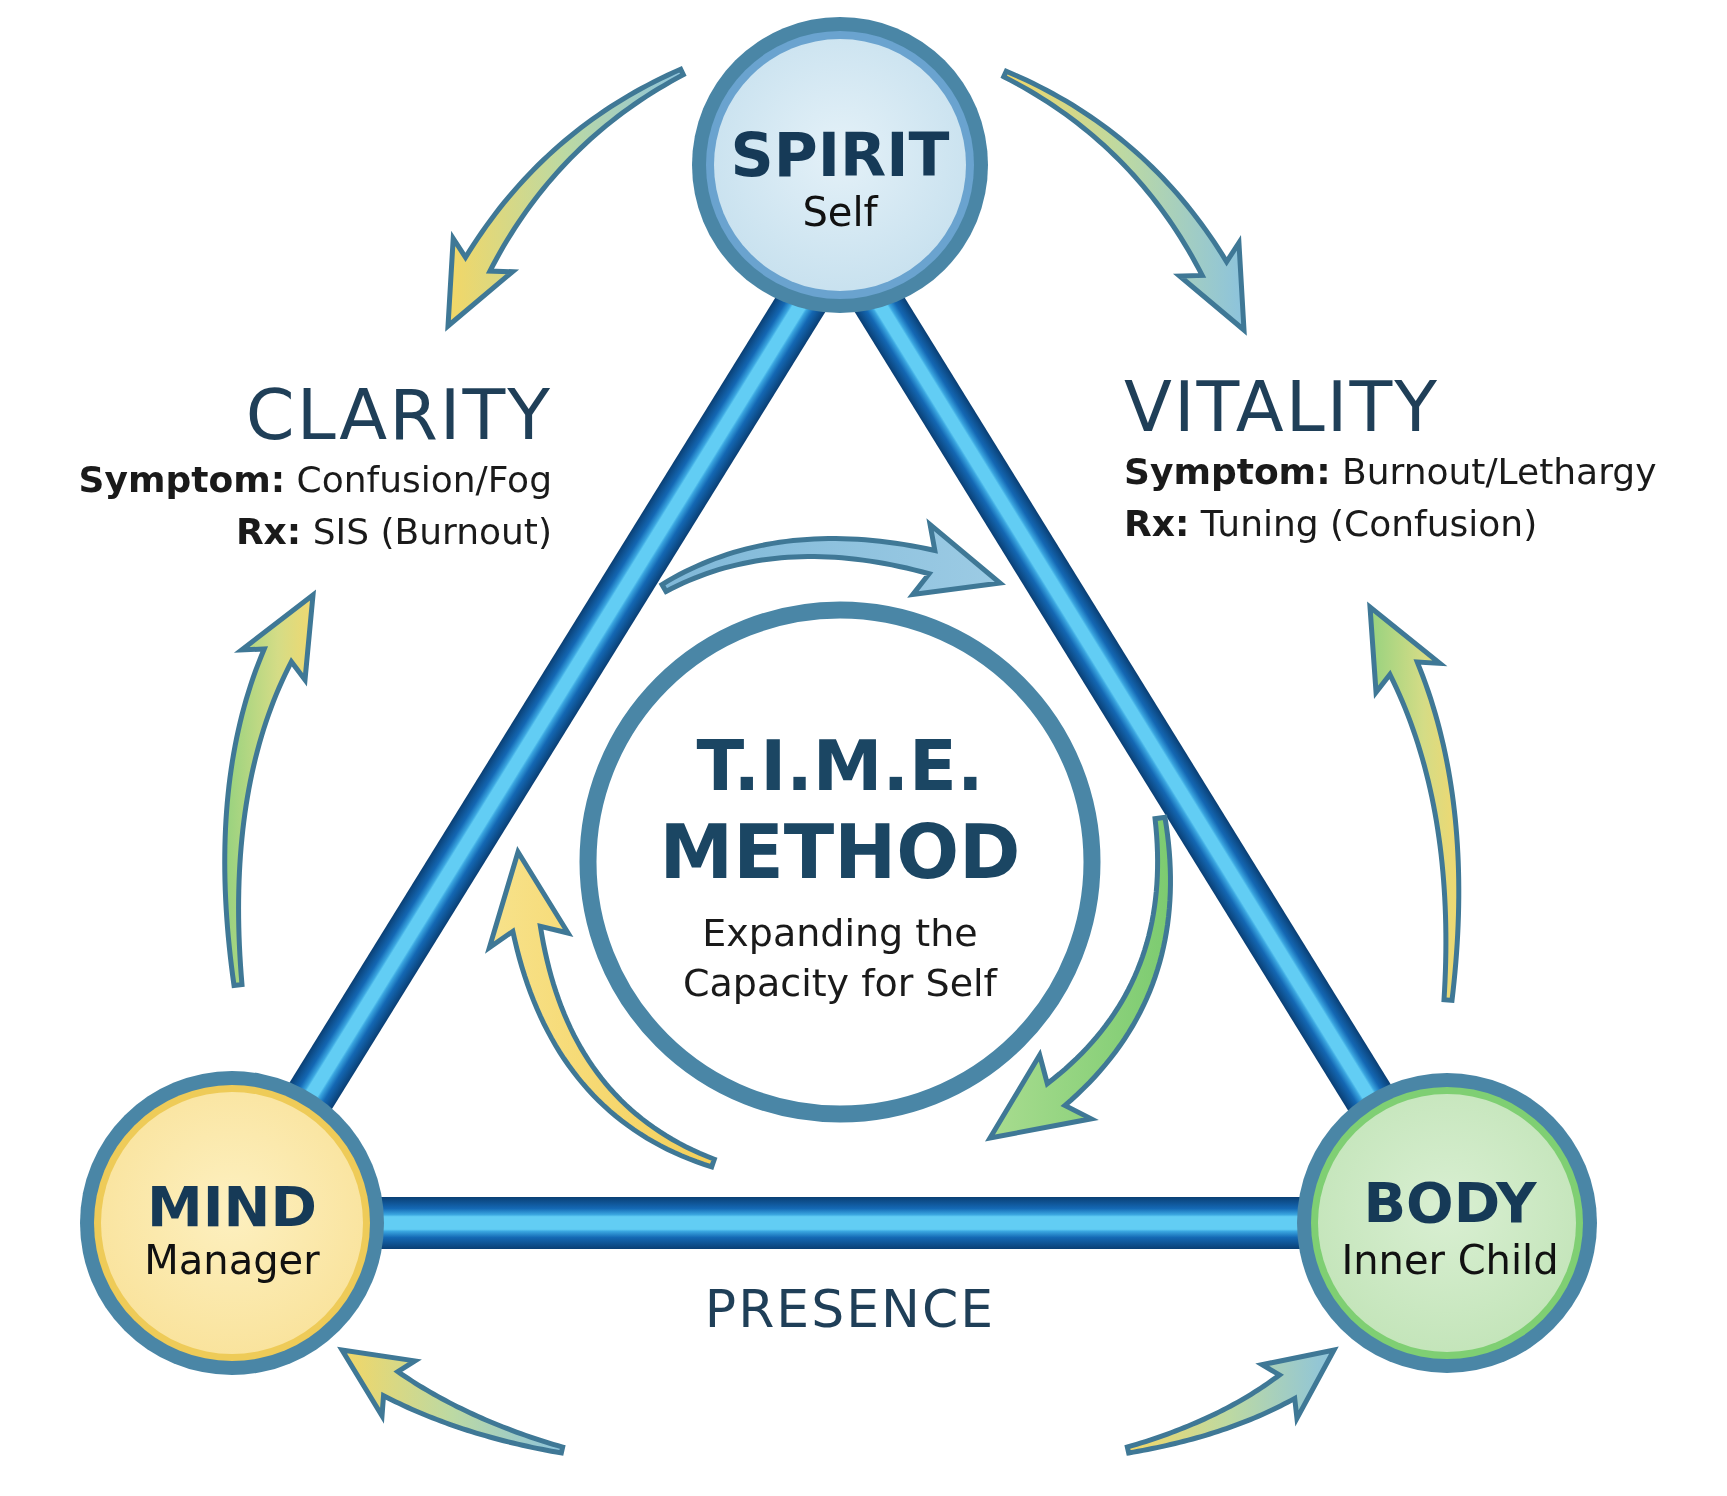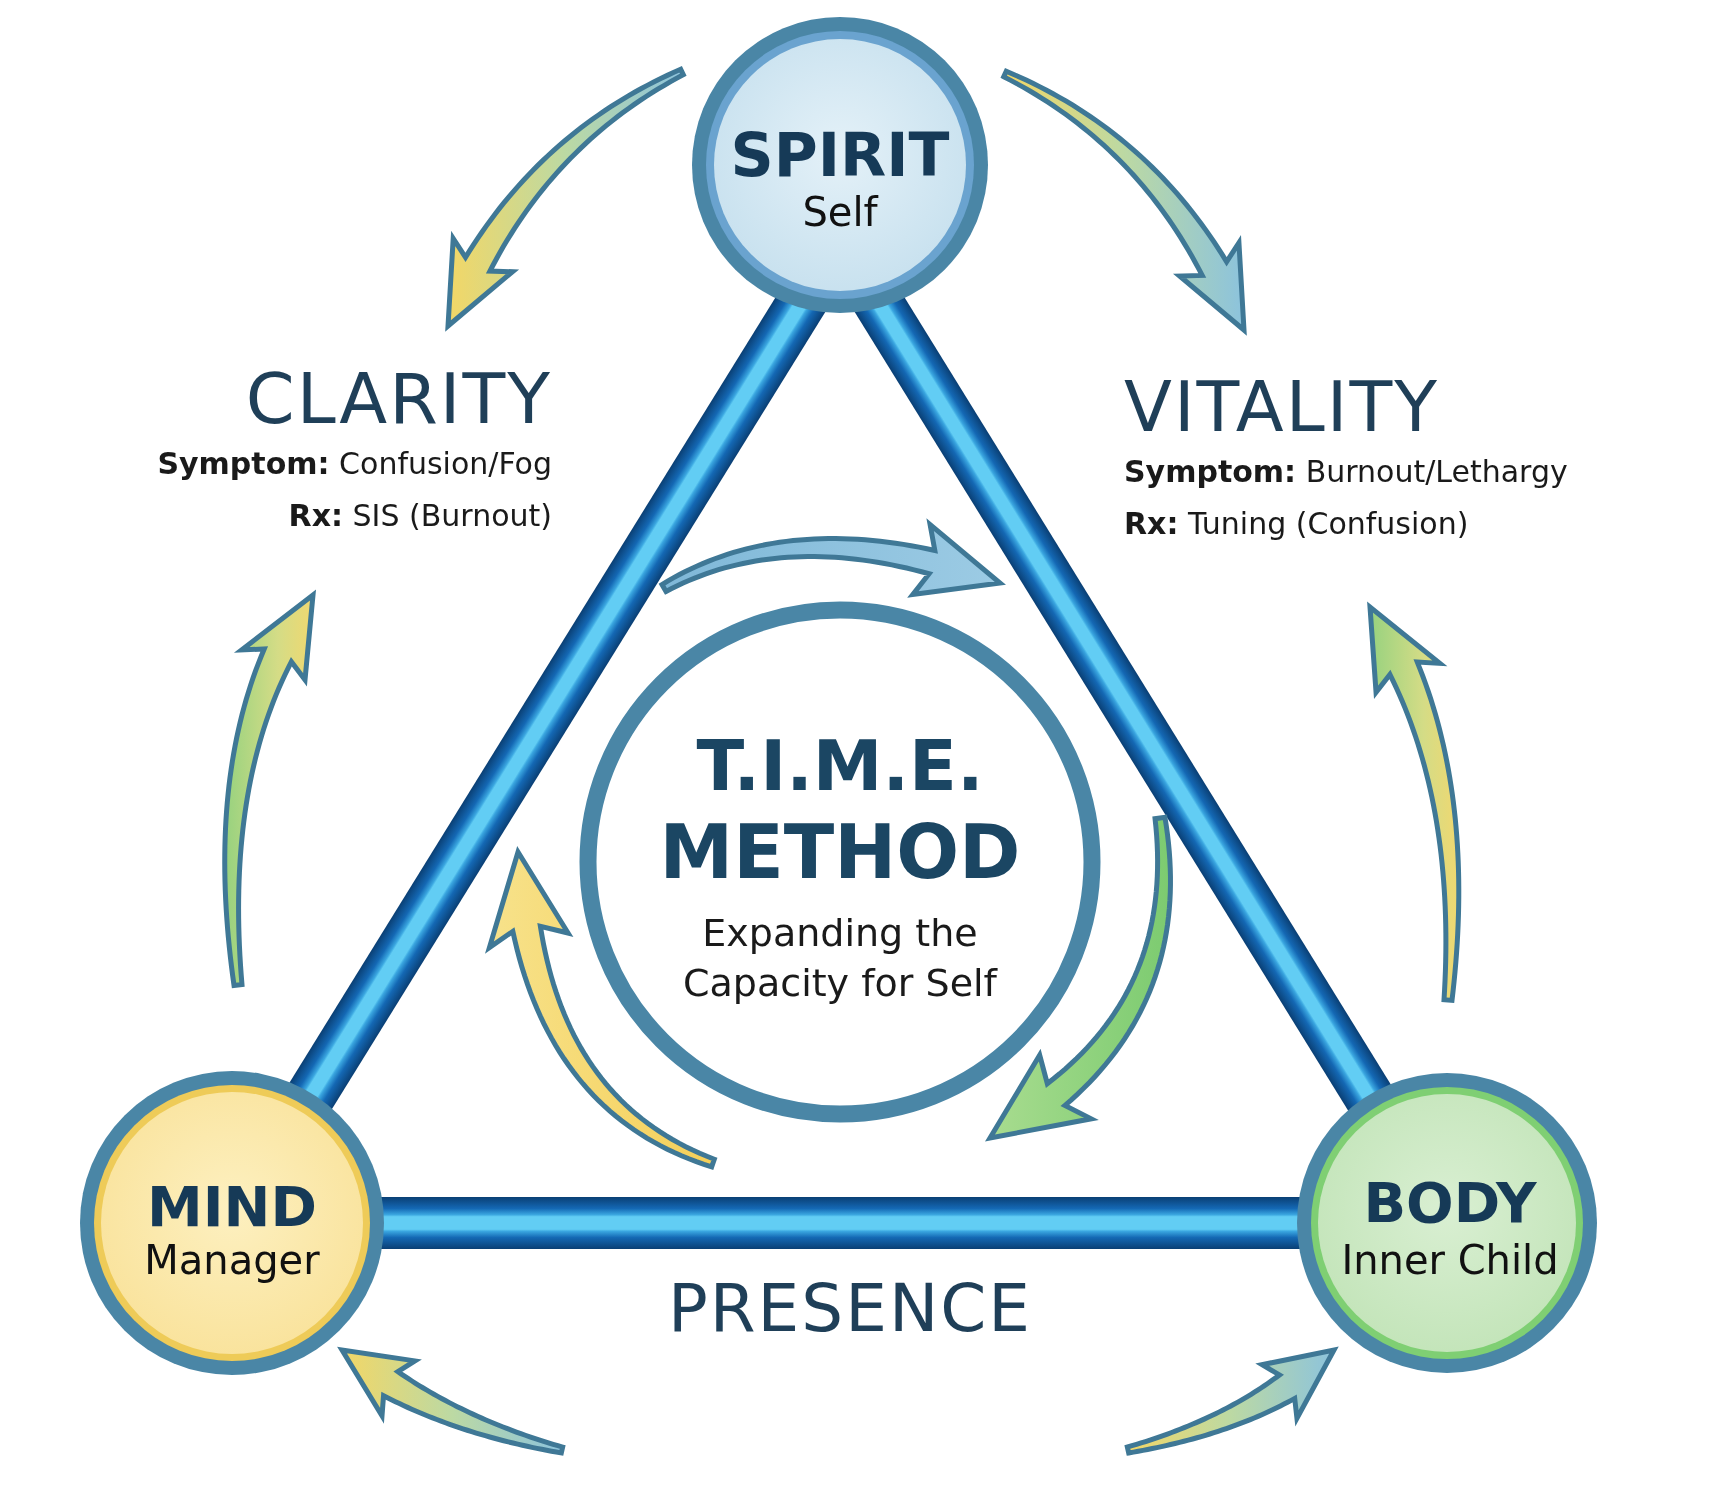--- a/index.html
+++ b/index.html
@@ -8,26 +8,26 @@
   #stage { position:absolute; left:0; top:0; width:1727px; height:1496px; }
   svg#diagram { position:absolute; left:0; top:0; }
   .node-title { font-family:"DejaVu Sans", sans-serif; font-weight:bold; fill:#163a57; }
   .node-sub { font-family:"DejaVu Sans", sans-serif; fill:#111; }
   .center-title { font-family:"DejaVu Sans", sans-serif; font-weight:bold; fill:#1b4663; }
   .center-sub { font-family:"DejaVu Sans", sans-serif; fill:#1a1a1a; }
 
   .label-block { position:absolute; color:#111; }
   .label-heading { font-family:"DejaVu Sans", sans-serif; font-weight:normal; color:#1f3f58;
                    font-size:70px; letter-spacing:2px; line-height:78px; }
-  .label-line { font-family:"DejaVu Sans", sans-serif; font-size:30px; line-height:52px; color:#1a1a1a; white-space:nowrap; }
+  .label-line { font-family:"DejaVu Sans", sans-serif; font-size:36px; line-height:52px; color:#1a1a1a; white-space:nowrap; }
   .label-line b { font-weight:bold; }
-  #clarity { right:1175px; top:360px; text-align:right; }
+  #clarity { right:1175px; top:376px; text-align:right; }
   #vitality { left:1124px; top:368px; text-align:left; }
   #presence { left:0; width:1700px; top:1270px; text-align:center; }
-  #presence .label-heading { font-size:66px; }
+  #presence .label-heading { font-size:52px; }
 </style>
 </head>
 <body>
 
 <div id="stage">
   <svg id="diagram" width="1727" height="1496" viewBox="0 0 1727 1496">
     <defs>
       <linearGradient id="tubeGradH" x1="0" y1="0" x2="0" y2="1">
         <stop offset="0" stop-color="#0a3f74"></stop>
         <stop offset="0.22" stop-color="#1468b4"></stop>

